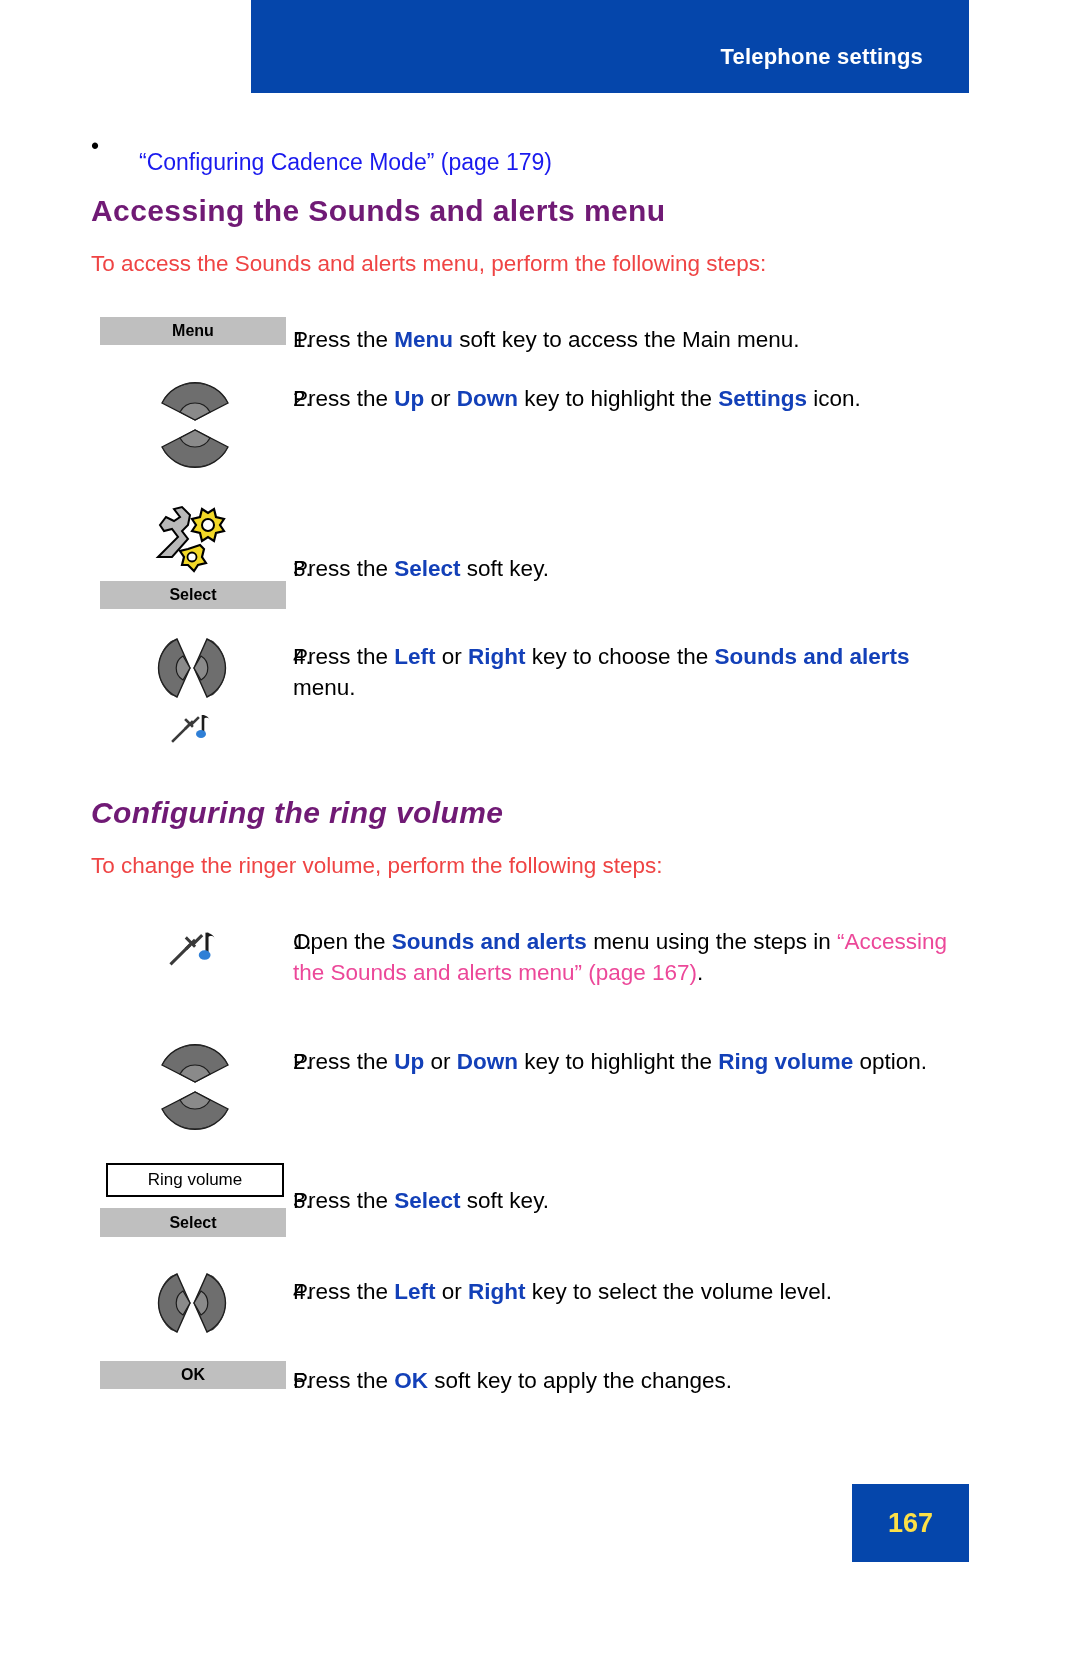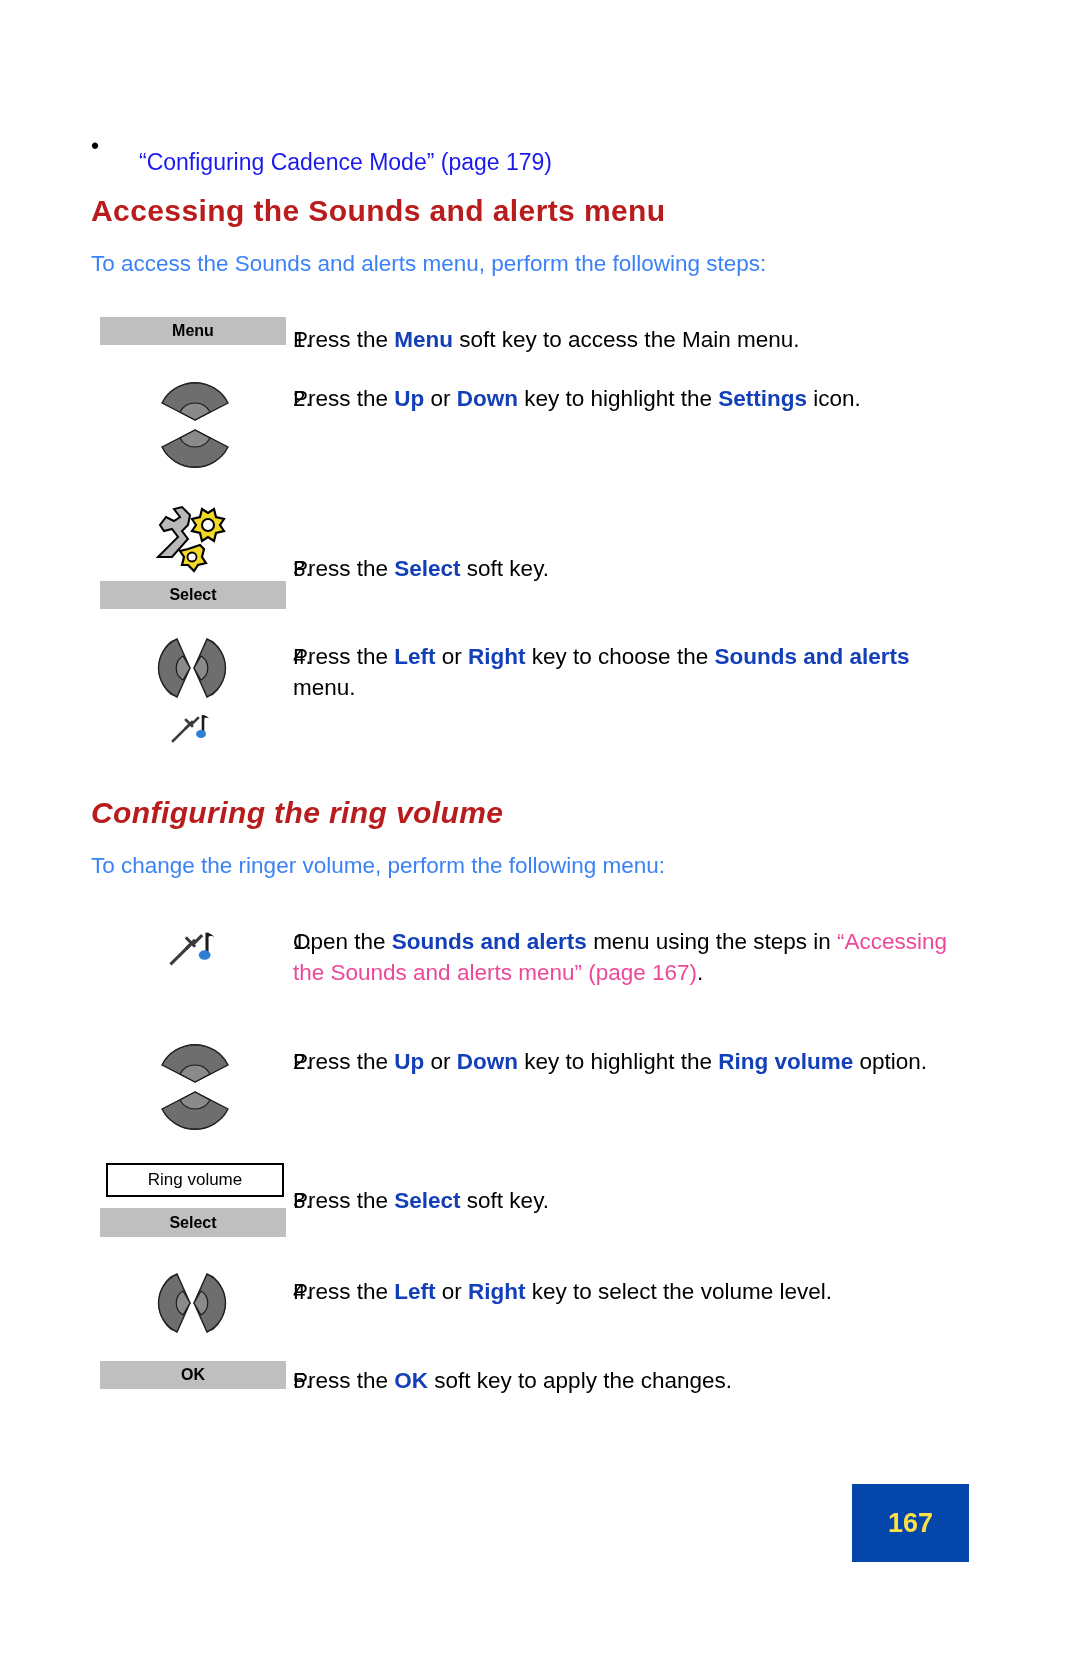--- a/index.html
+++ b/index.html
@@ -71,35 +71,35 @@
     font-size: 23px;
     white-space: nowrap;
     margin-top: 16px;
   }
 
   
   h2.section-heading {
     position: absolute;
     margin: 0;
     left: 91px;
-    color: #b91c1c;
+    color: #701a75;
     font-size: 30px;
     font-weight: bold;
     letter-spacing: 0.4px;
     white-space: nowrap;
   }
   #heading-access { top: 194px; }
   #heading-ringvol { top: 796px; font-style: italic; }
 
   p.lead {
     position: absolute;
     margin: 0;
     left: 91px;
     font-size: 22.5px;
-    color: #3b82f6;
+    color: #ef4444;
     white-space: nowrap;
   }
   #lead-access { top: 251px; }
   #lead-ringvol { top: 853px; }
 
   
   .step {
     position: absolute;
     left: 293px;
     width: 660px;
@@ -163,20 +163,23 @@
     display: flex;
     align-items: center;
     justify-content: center;
   }
 </style>
 </head>
 <body>
 
 <div class="content">
 
+  <div class="header-bar">
+    <div class="header-title">Telephone settings</div>
+  </div>
 
   <div class="bullet-row">
     <span class="bullet-dot">•</span>
     <span class="bullet-text">“Configuring Cadence Mode” (page 179)</span>
   </div>
 
   <h2 class="section-heading" id="heading-access">Accessing the Sounds and alerts menu</h2>
 
   <p class="lead" id="lead-access">To access the Sounds and alerts menu, perform the following steps:</p>
 
@@ -274,21 +277,21 @@
       <g>
         <path d="M33 4 L33 22" stroke="#1c1c1c" stroke-width="2.6"></path>
         <path d="M33 4 C38 5 40 8 40 11 C40 8 38 5 33 8 Z" fill="#1c1c1c"></path>
         <ellipse cx="31" cy="23" rx="5" ry="4" fill="#2f7fd6"></ellipse>
       </g>
     </svg>
   </div>
 
   <h2 class="section-heading" id="heading-ringvol">Configuring the ring volume</h2>
 
-  <p class="lead" id="lead-ringvol">To change the ringer volume, perform the following menu:</p>
+  <p class="lead" id="lead-ringvol">To change the ringer volume, perform the following steps:</p>
 
   <div class="keyicon" style="left:168px; top:927px;">
     <svg width="52" height="42" viewBox="0 0 44 34" aria-hidden="true">
       <g stroke="#3a3a3a" stroke-width="2.6" stroke-linecap="square" fill="none">
         <line x1="3" y1="30" x2="18" y2="15"></line>
         <path d="M16 17 L22 11 M16 9 L22 15"></path>
         <path d="M22 13 L28 7"></path>
       </g>
       <g>
         <path d="M33 4 L33 22" stroke="#1c1c1c" stroke-width="2.6"></path>

